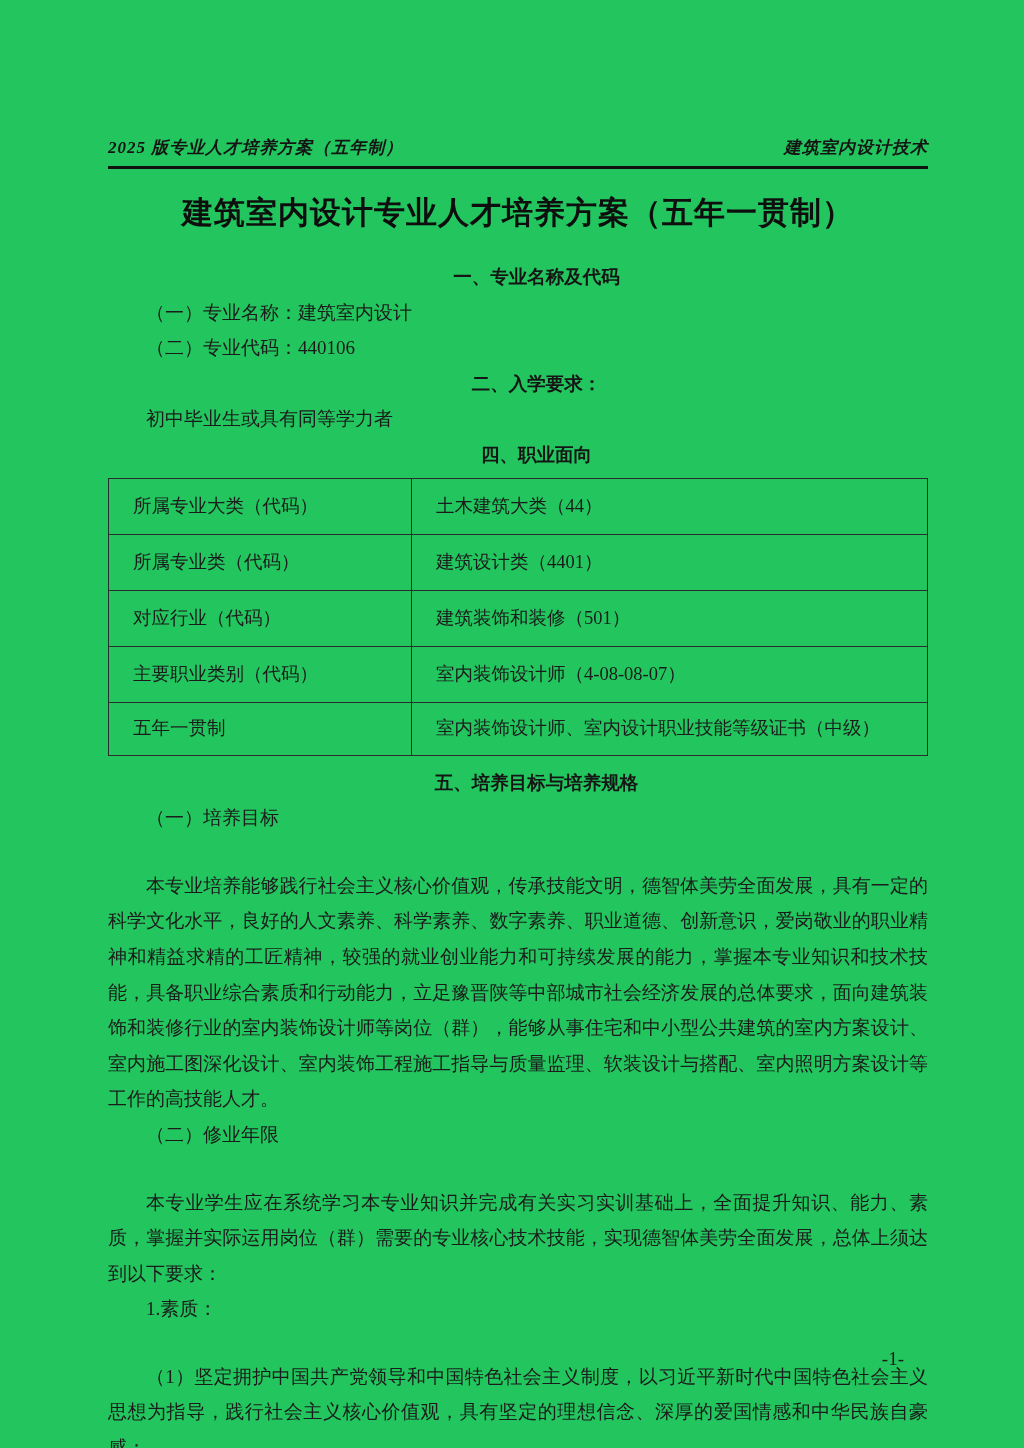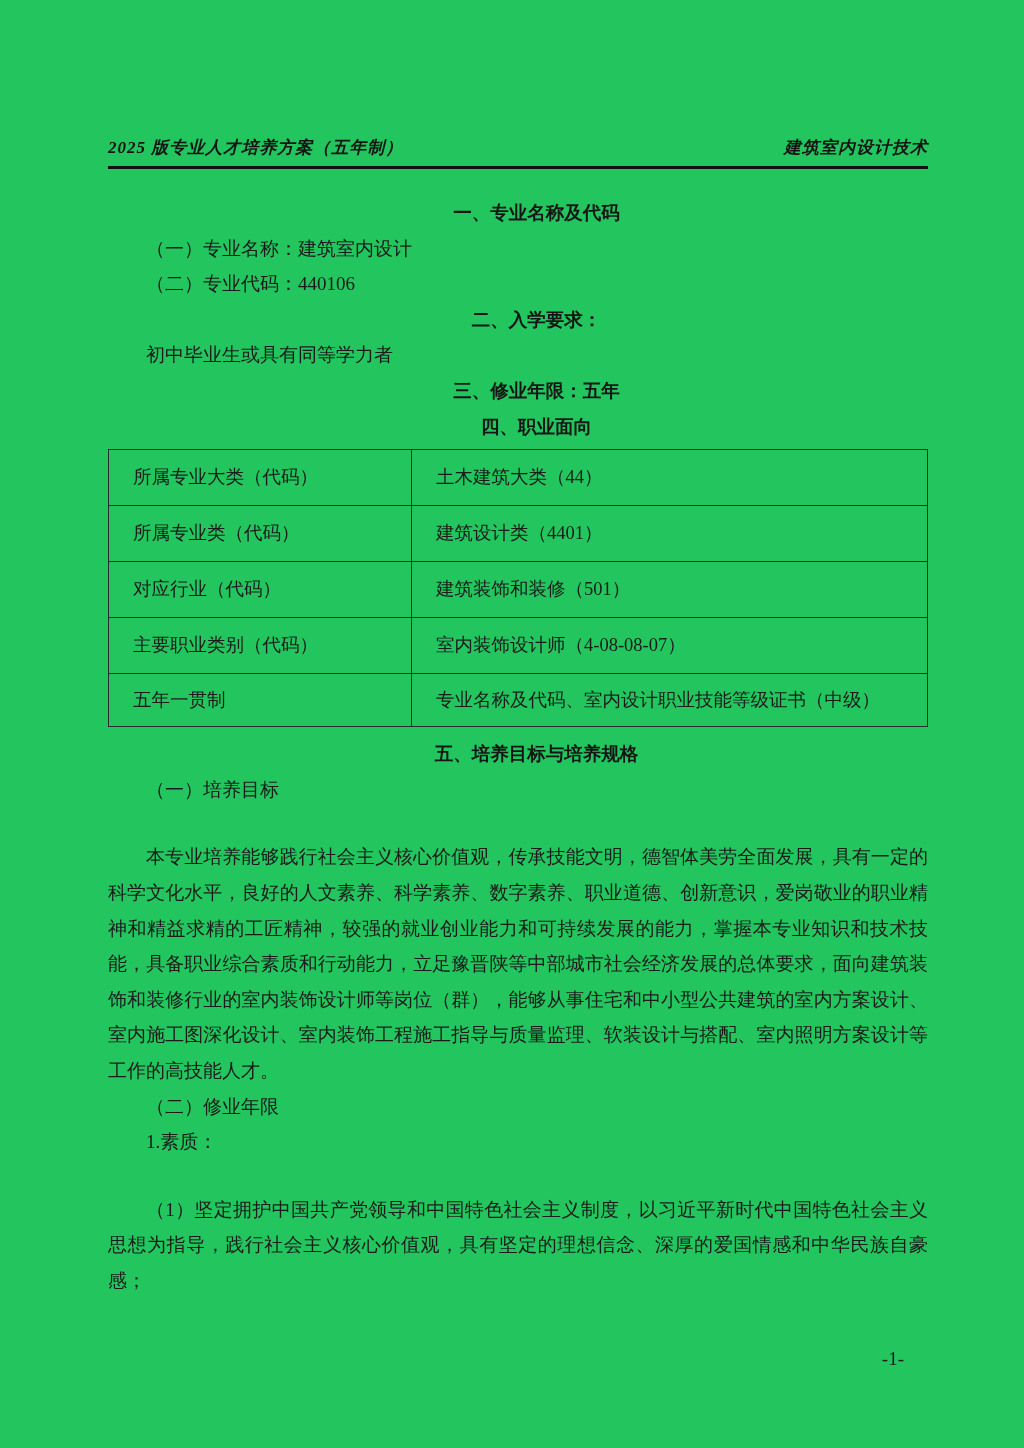--- a/index.html
+++ b/index.html
@@ -110,31 +110,31 @@
 
 <div class="page">
   <div class="content">
 
     <div class="running-header">
       <span>2025 版专业人才培养方案（五年制）</span>
       <span>建筑室内设计技术</span>
     </div>
     <div class="header-rule"></div>
 
+    <h1 class="doc-title">建筑室内设计专业人才培养方案（五年一贯制）</h1>
 
     <div class="body-text">
 
       <div class="line h-sans">一、专业名称及代码</div>
       <div class="line">（一）专业名称：建筑室内设计</div>
       <div class="line">（二）专业代码：440106</div>
 
       <div class="line h-sans">二、入学要求：</div>
       <div class="line">初中毕业生或具有同等学力者</div>
 
-      <div class="line h-sans">三、修业年限：五年</div>
 
       <div class="line h-sans">四、职业面向</div>
 
       <table class="career">
         <colgroup>
             <col class="c1">
             <col class="c2">
           </colgroup>
         <tbody>
           <tr class="rh49">
@@ -148,29 +148,30 @@
           <tr class="rh49">
             <td>对应行业（代码）</td>
             <td>建筑装饰和装修（501）</td>
           </tr>
           <tr class="rh49">
             <td>主要职业类别（代码）</td>
             <td>室内装饰设计师（4-08-08-07）</td>
           </tr>
           <tr class="rh46">
             <td>五年一贯制</td>
-            <td>专业名称及代码、室内设计职业技能等级证书（中级）</td>
+            <td>室内装饰设计师、室内设计职业技能等级证书（中级）</td>
           </tr>
         </tbody>
       </table>
 
       <div class="line h-sans">五、培养目标与培养规格</div>
       <div class="line">（一）培养目标</div>
       <div class="para">本专业培养能够践行社会主义核心价值观，传承技能文明，德智体美劳全面发展，具有一定的科学文化水平，良好的人文素养、科学素养、数字素养、职业道德、创新意识，爱岗敬业的职业精神和精益求精的工匠精神，较强的就业创业能力和可持续发展的能力，掌握本专业知识和技术技能，具备职业综合素质和行动能力，立足豫晋陕等中部城市社会经济发展的总体要求，面向建筑装饰和装修行业的室内装饰设计师等岗位（群），能够从事住宅和中小型公共建筑的室内方案设计、室内施工图深化设计、室内装饰工程施工指导与质量监理、软装设计与搭配、室内照明方案设计等工作的高技能人才。</div>
       <div class="line">（二）修业年限</div>
+      <div class="para">本专业学生应在系统学习本专业知识并完成有关实习实训基础上，全面提升知识、能力、素质，掌握并实际运用岗位（群）需要的专业核心技术技能，实现德智体美劳全面发展，总体上须达到以下要求：</div>
       <div class="line">1.素质：</div>
       <div class="para">（1）坚定拥护中国共产党领导和中国特色社会主义制度，以习近平新时代中国特色社会主义思想为指导，践行社会主义核心价值观，具有坚定的理想信念、深厚的爱国情感和中华民族自豪感；</div>
 
     </div>
   </div>
 
   <div class="page-number">-1-</div>
 </div>
 
 </body></html>

